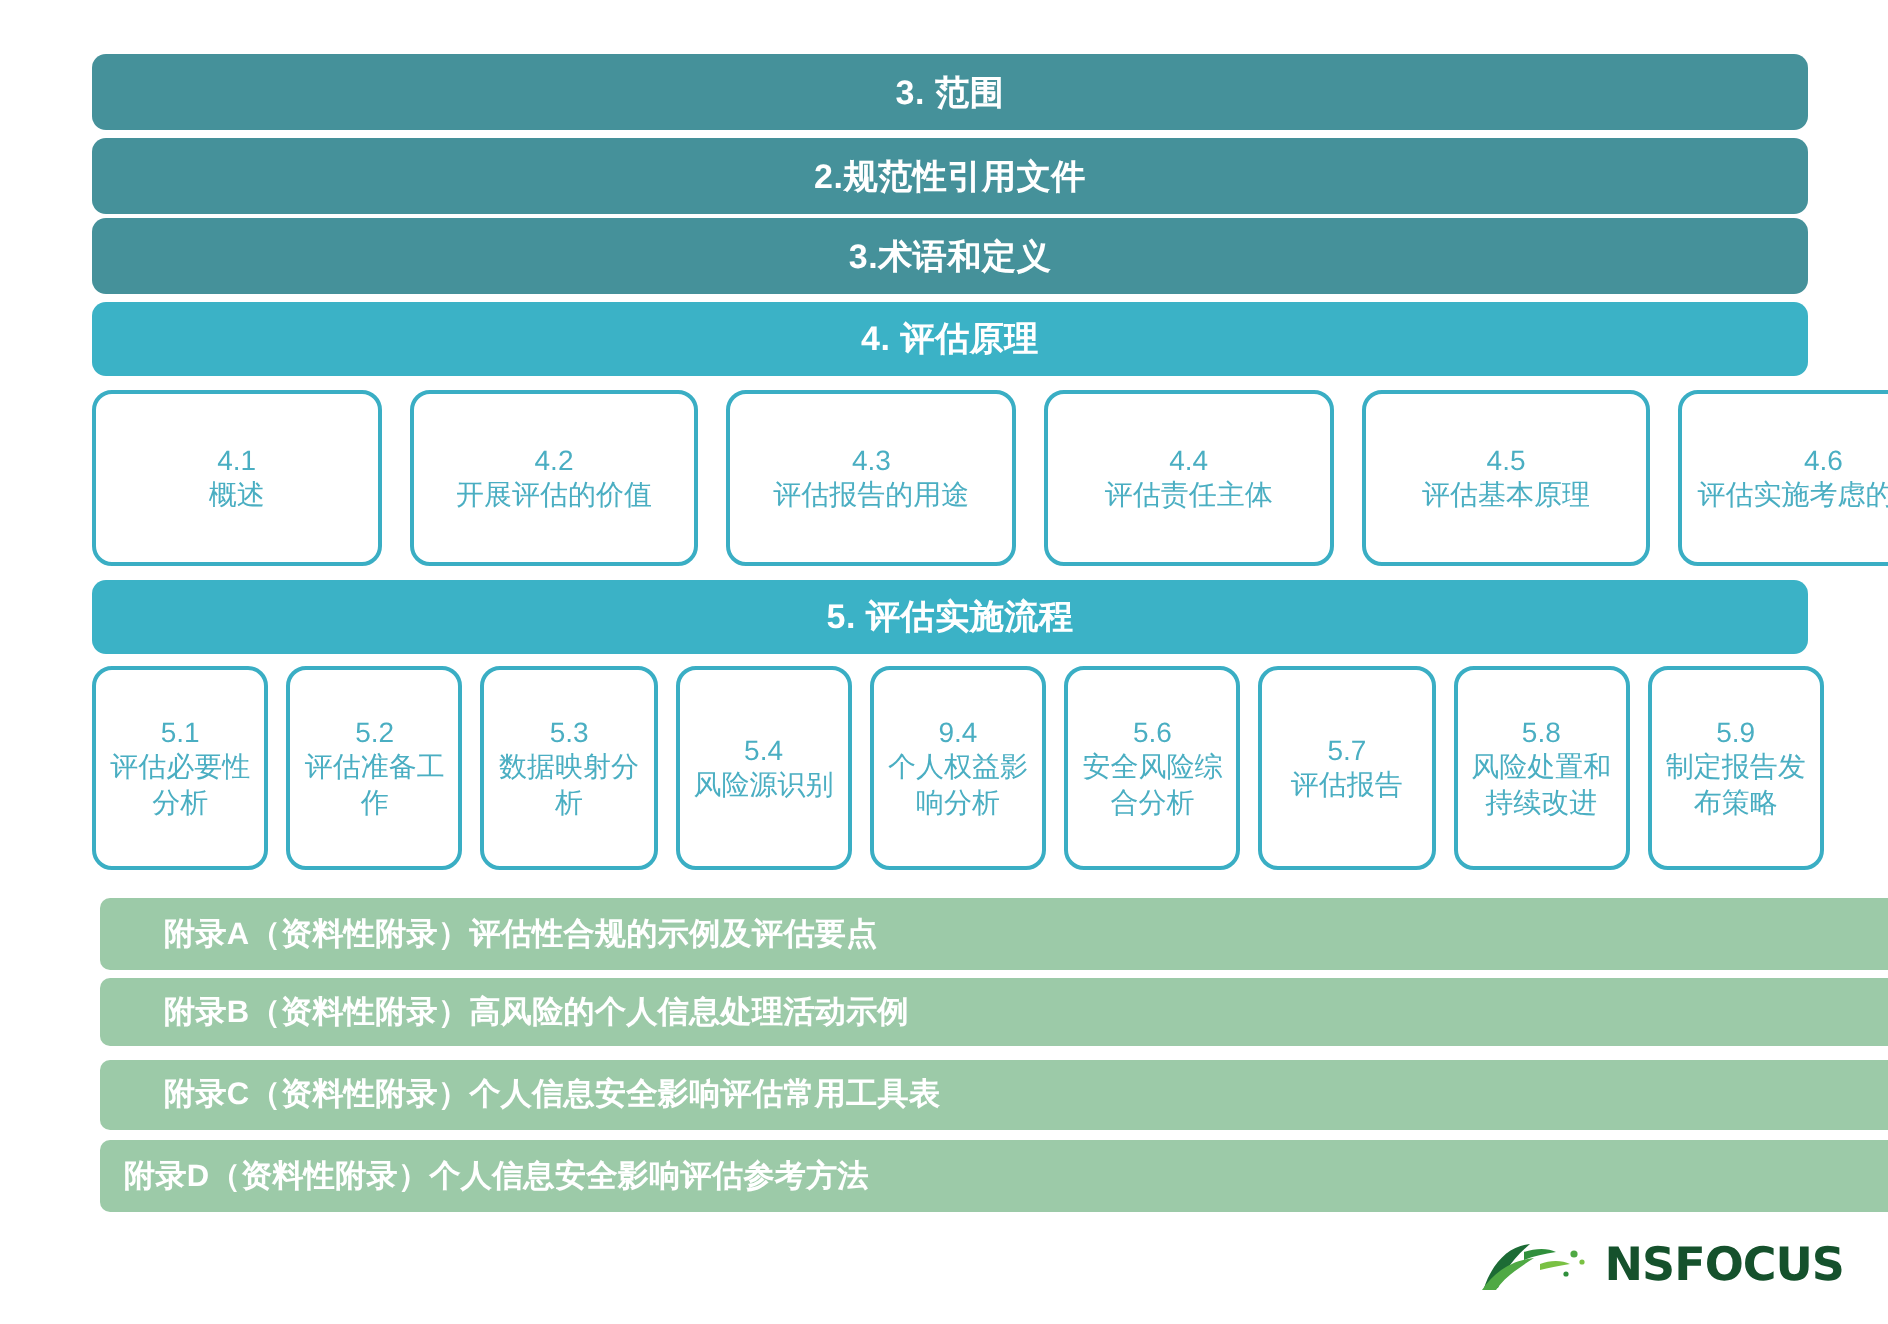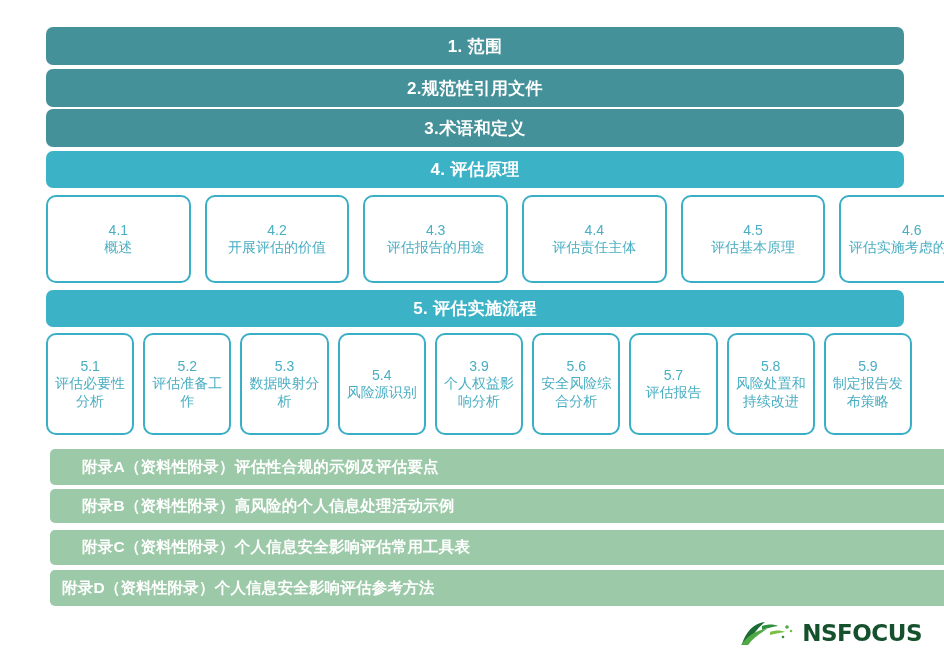--- a/index.html
+++ b/index.html
@@ -128,21 +128,21 @@
     color: #15512c;
     letter-spacing: -0.5px;
     line-height: 1;
   }
 </style>
 </head>
 <body>
 
 <div class="page">
 
-  <div class="section-bar teal bar-1">1. 范围</div>
+  <div class="section-bar teal bar-1">3. 范围</div>
   <div class="section-bar teal bar-2">2.规范性引用文件</div>
   <div class="section-bar teal bar-3">3.术语和定义</div>
   <div class="section-bar cyan bar-4">4. 评估原理</div>
 
   <div class="box-row row-4">
     <div class="obox">
       <span class="num">4.1</span>
       <span class="label">概述</span>
     </div>
     <div class="obox">
@@ -180,21 +180,21 @@
     </div>
     <div class="obox">
       <span class="num">5.3</span>
       <span class="label">数据映射分析</span>
     </div>
     <div class="obox">
       <span class="num">5.4</span>
       <span class="label">风险源识别</span>
     </div>
     <div class="obox">
-      <span class="num">3.9</span>
+      <span class="num">9.4</span>
       <span class="label">个人权益影响分析</span>
     </div>
     <div class="obox">
       <span class="num">5.6</span>
       <span class="label">安全风险综合分析</span>
     </div>
     <div class="obox">
       <span class="num">5.7</span>
       <span class="label">评估报告</span>
     </div>

